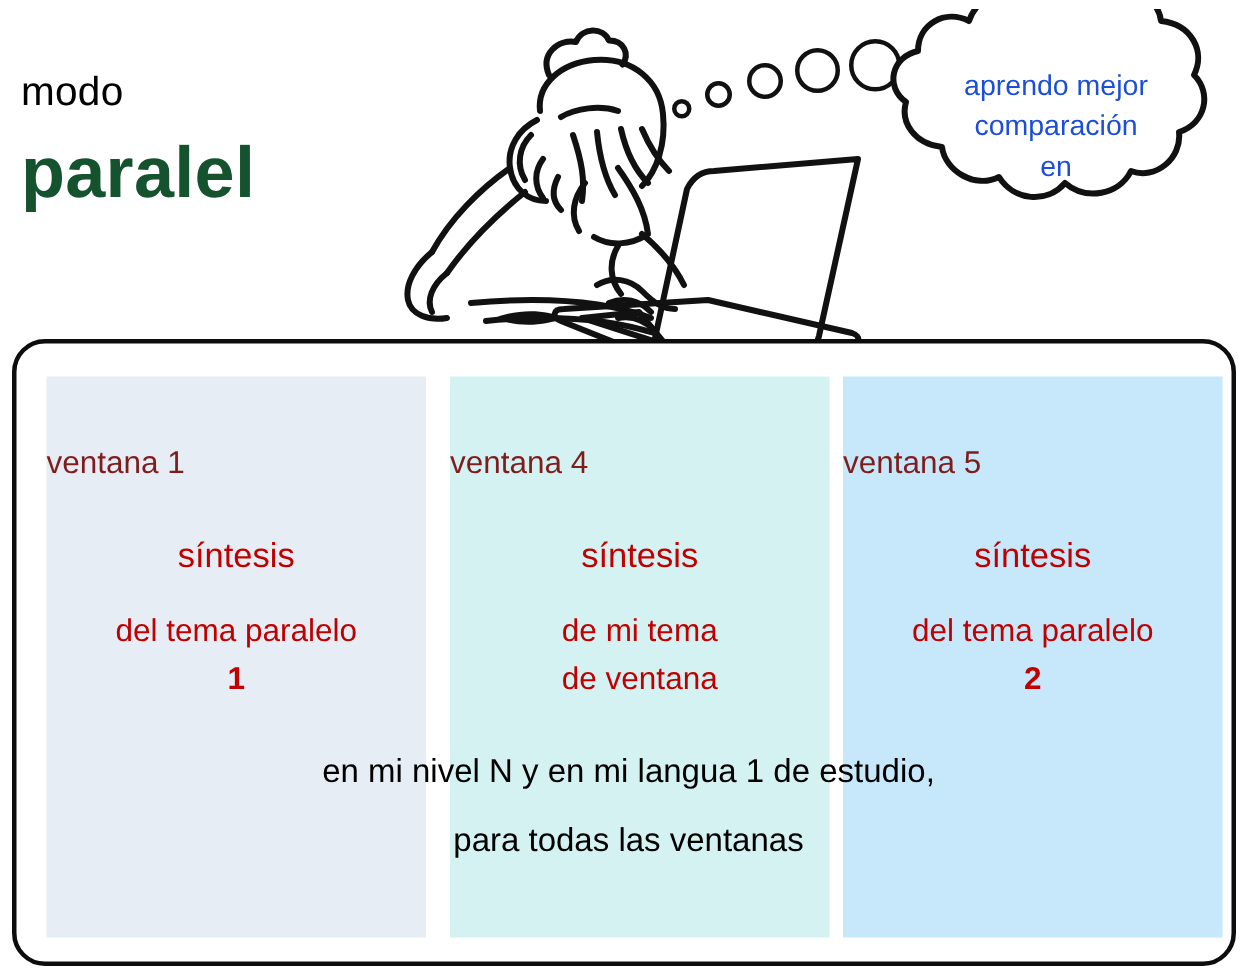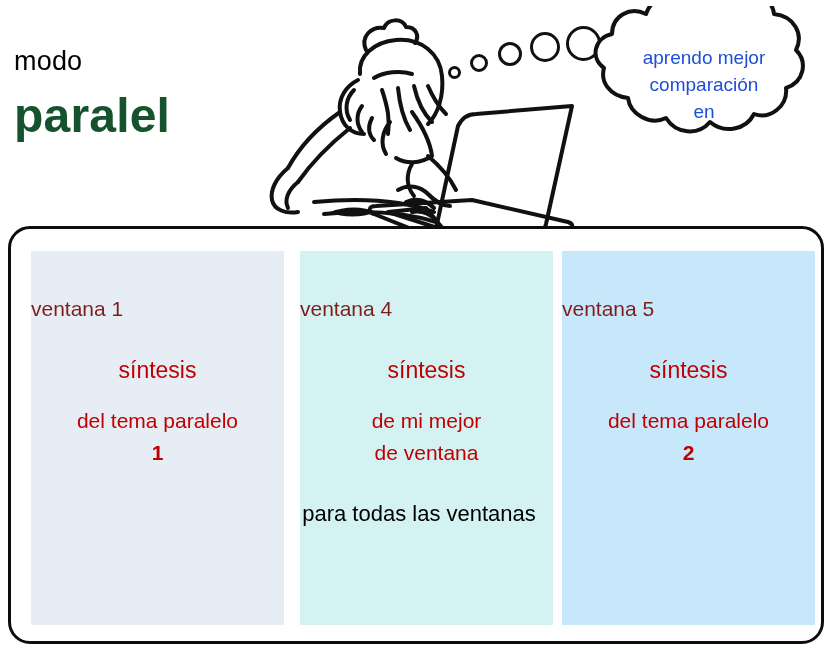--- a/index.html
+++ b/index.html
@@ -233,30 +233,31 @@
     <div class="col-desc">
       <span>del tema paralelo</span>
       <span class="emph">1</span>
     </div>
   </div>
 
   <div id="window-col-2" class="window-col">
     <div class="col-title">ventana 4</div>
     <div class="col-synth">síntesis</div>
     <div class="col-desc">
-      <span>de mi mejor</span><br>
+      <span>de mi tema</span><br>
       <span>de ventana</span>
     </div>
   </div>
 
   <div id="window-col-3" class="window-col">
     <div class="col-title">ventana 5</div>
     <div class="col-synth">síntesis</div>
     <div class="col-desc">
       <span>del tema paralelo</span>
       <span class="emph">2</span>
     </div>
   </div>
 
   <div id="caption">
+    <div>en mi nivel N  y en mi langua 1 de estudio,</div>
     <div>para todas las ventanas</div>
   </div>
 </div>
 
 </body></html>

